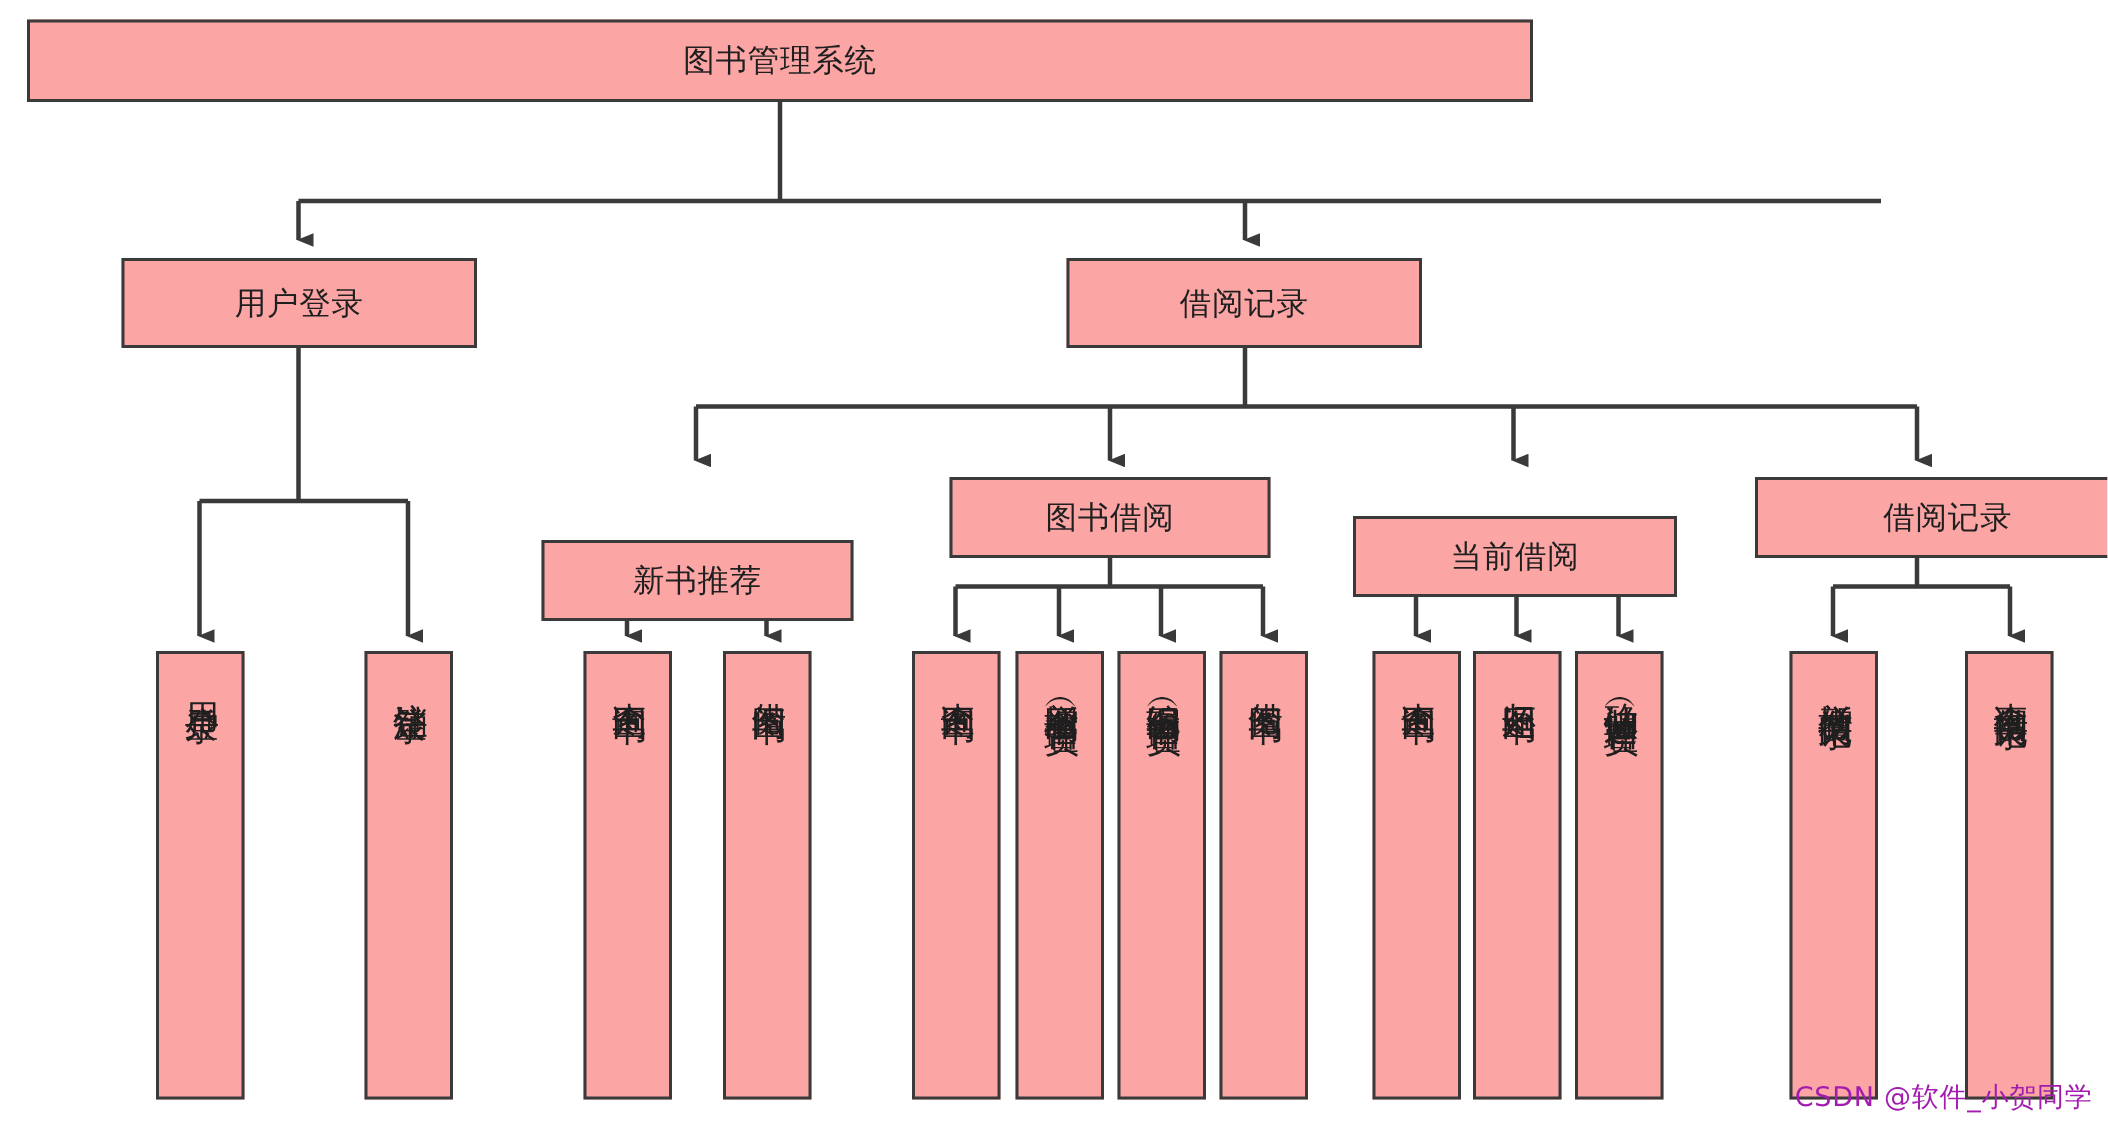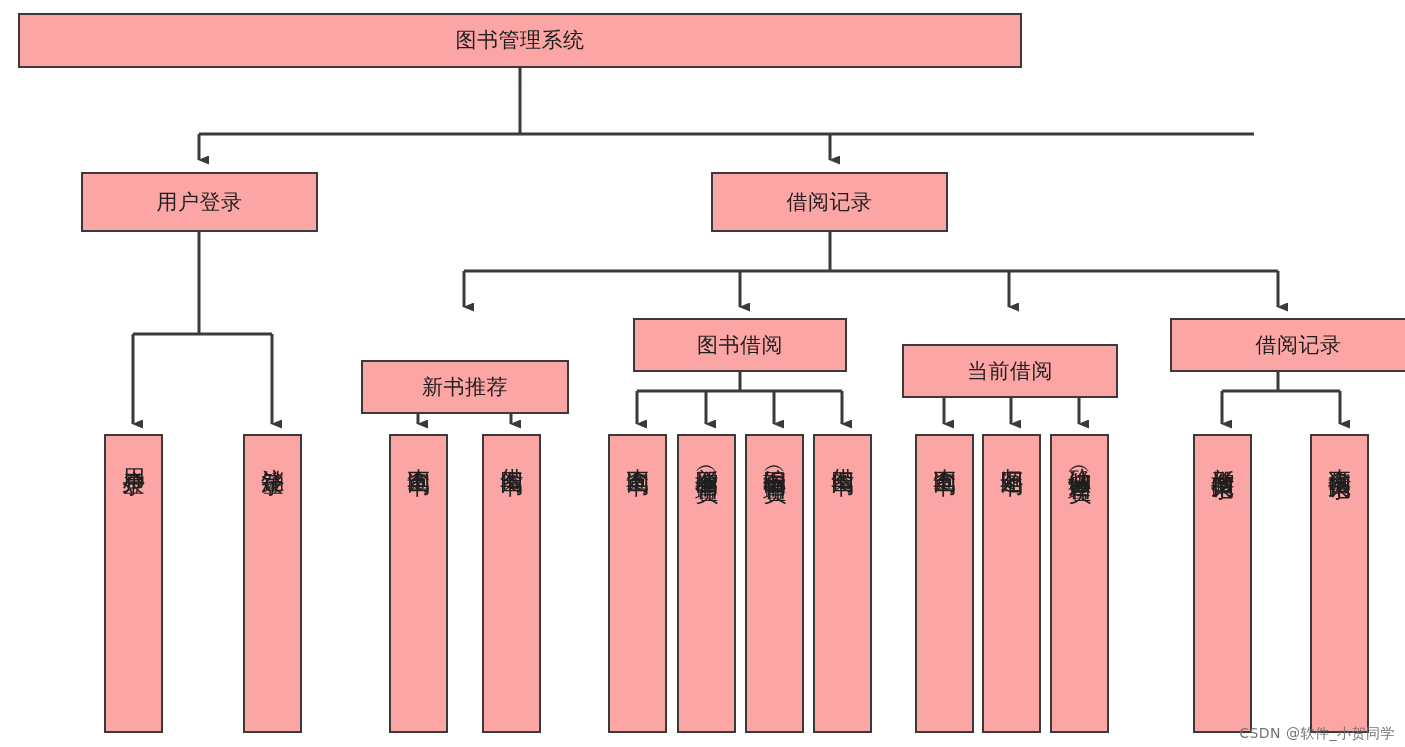--- a/index.html
+++ b/index.html
@@ -56,22 +56,22 @@
     text-orientation: upright;
     font-size: 23px;
     line-height: 1.1;
     letter-spacing: 2px;
     white-space: nowrap;
   }
   .watermark {
     position: absolute;
     right: 10px;
     bottom: 4px;
-    font-size: 14px;
-    color: #737373;
+    font-size: 18px;
+    color: #a21caf;
     white-space: nowrap;
     z-index: 5;
     letter-spacing: 0.5px;
   }
 </style>
 </head>
 <body>
 
 <div id="canvas">
 

